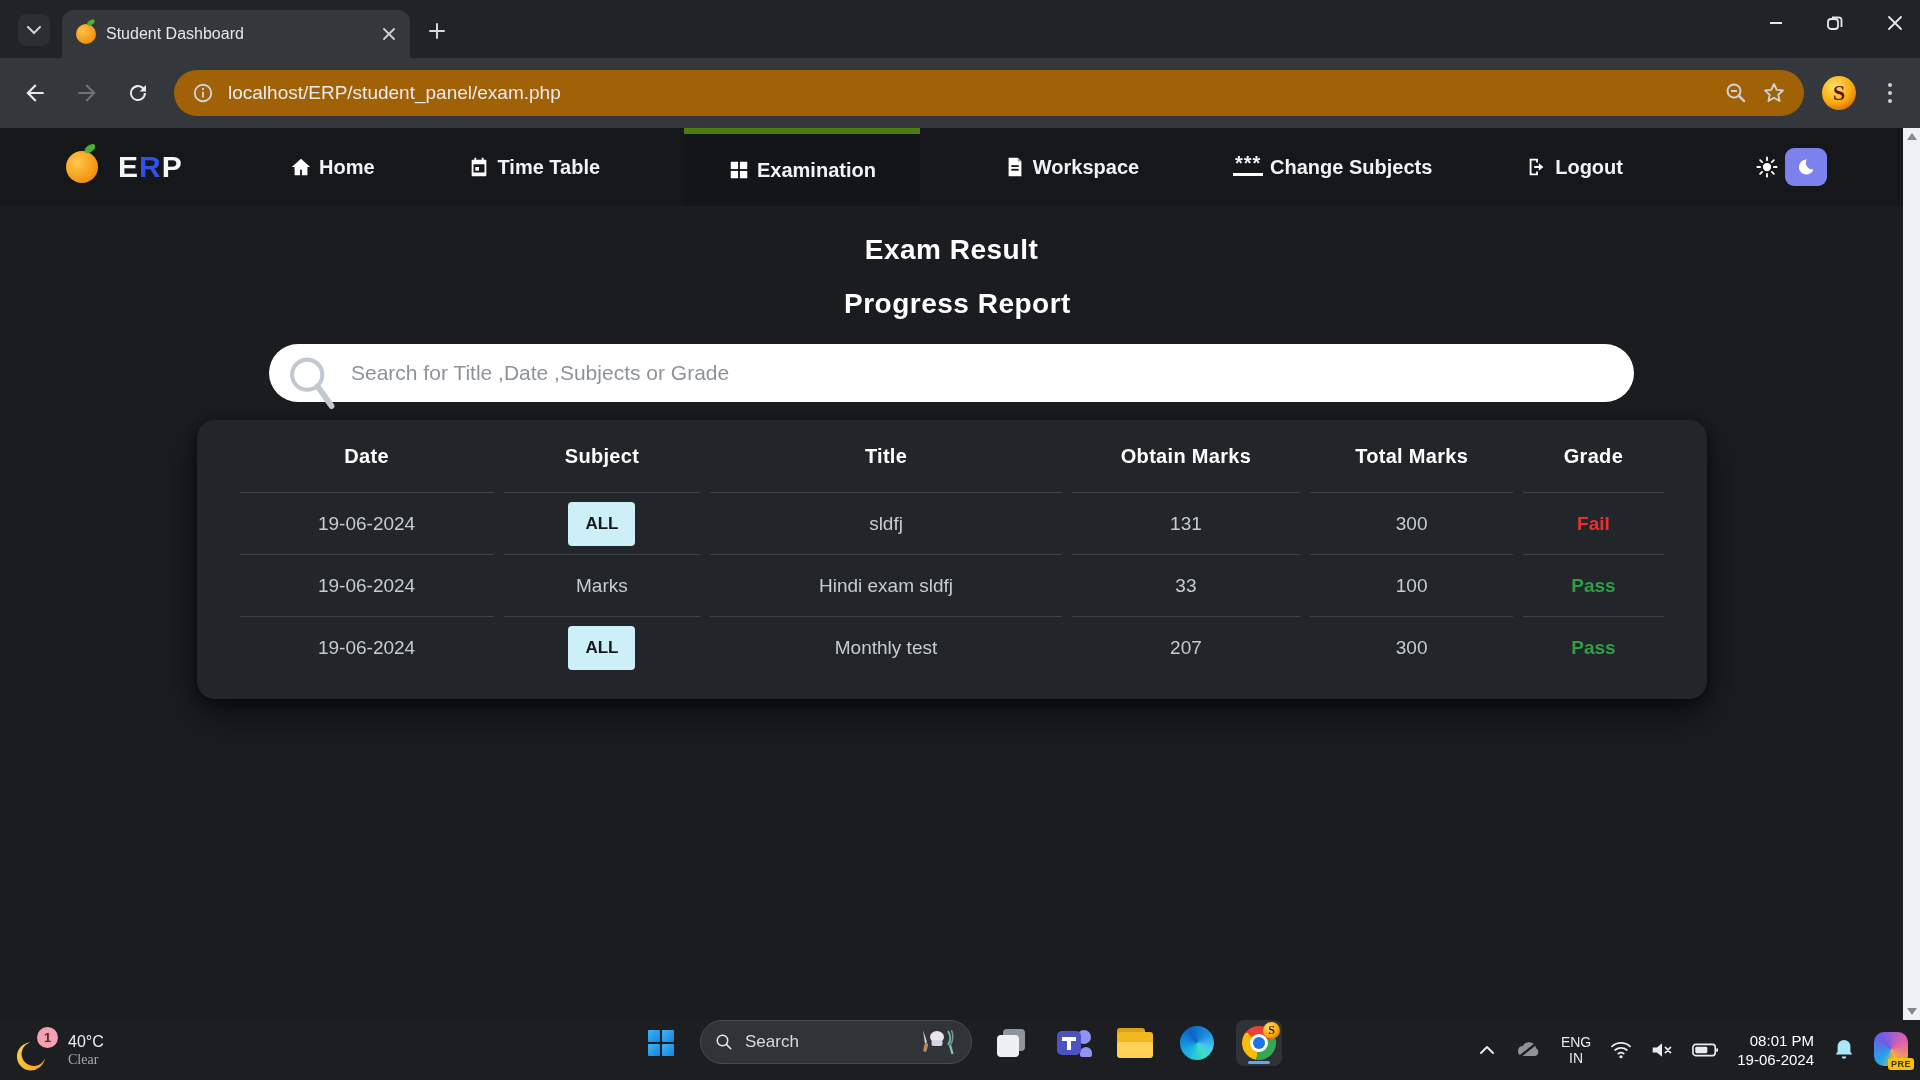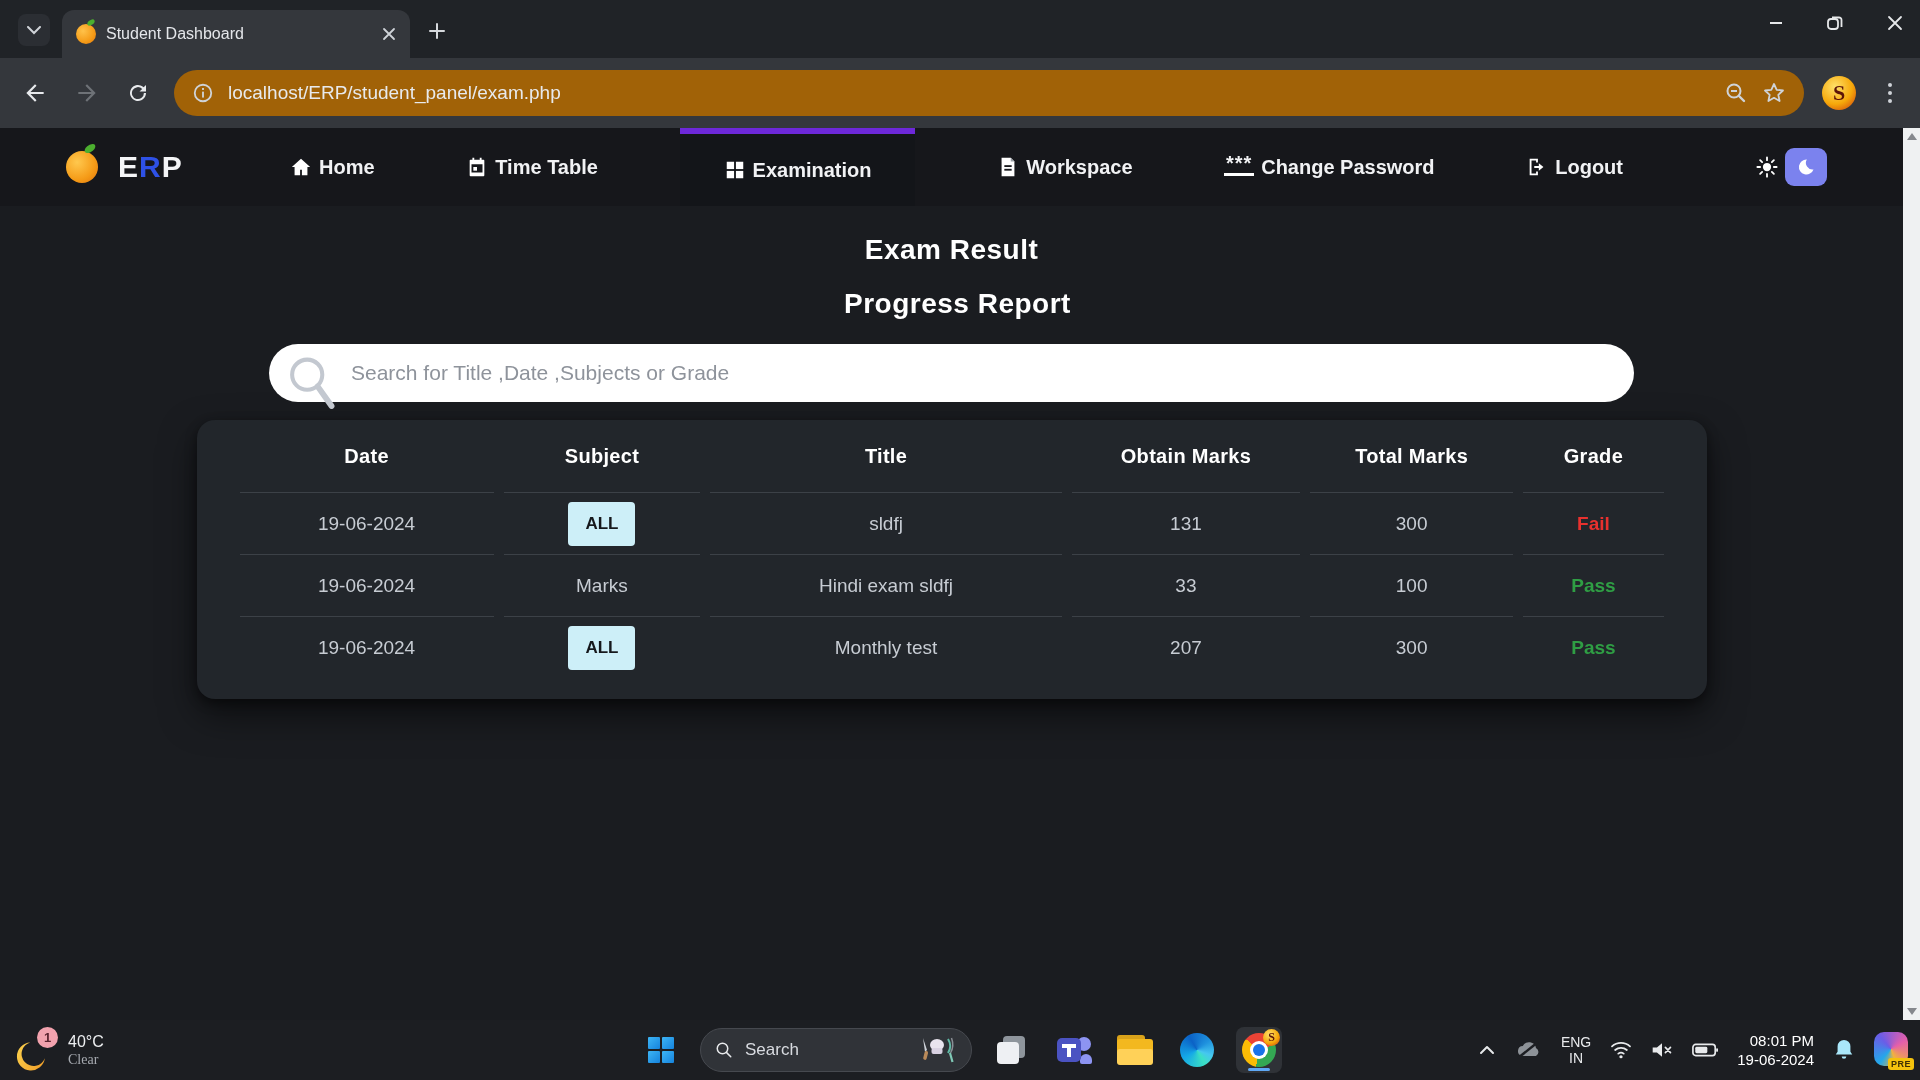--- a/index.html
+++ b/index.html
@@ -31,21 +31,21 @@
   .sb-down { border-top:7px solid #85888d; }
 
   .navbar { position:relative; height:78px; width:1903px; background:#16171b; display:flex; align-items:stretch; }
   .brand { display:flex; align-items:center; gap:20px; padding-left:66px; width:280px; }
   .brand-logo { width:32px; height:32px; border-radius:50%; background:radial-gradient(circle at 35% 35%, #ffc84e, #f59b17 60%, #e0730b); position:relative; }
   .brand-logo::after { content:""; position:absolute; right:2px; top:-6px; width:12px; height:7px; border-radius:60% 40% 60% 40%; background:#4caf2f; transform:rotate(-25deg); }
   .brand-text { font-size:30px; font-weight:bold; color:#f4f5f7; letter-spacing:1px; }
   .brand-text .mid { color:#2e51e6; }
   .nav-items { flex:1; display:flex; justify-content:space-between; align-items:stretch; padding-right:40px; }
   .nav-item { display:flex; align-items:center; gap:7px; color:#f1f2f4; font-size:20px; font-weight:600; cursor:pointer; padding:0 10px; }
-  .nav-item.active { background:#131519; border-top:6px solid #6d28d9; padding:0 44px; }
+  .nav-item.active { background:#131519; border-top:6px solid #4d7c0f; padding:0 44px; }
   .pw-icon { display:flex; flex-direction:column; align-items:center; line-height:10px; }
   .pw-icon .stars { font-size:20px; font-weight:900; letter-spacing:1px; height:12px; }
   .pw-icon .bar { width:30px; height:3px; background:#fff; margin-top:3px; }
   .theme-wrap { width:230px; display:flex; align-items:center; justify-content:center; }
   .theme-toggle { display:flex; align-items:center; }
   .sun-box { width:36px; height:36px; display:flex; align-items:center; justify-content:center; }
   .moon-box { width:42px; height:38px; background:#7b82ee; border-radius:9px; display:flex; align-items:center; justify-content:center; }
 
   .content { width:1903px; }
   .page-title { text-align:center; color:#fff; font-size:28px; font-weight:bold; margin-top:28px; letter-spacing:.5px; }
@@ -67,21 +67,21 @@
 
   
   .taskbar { position:absolute; bottom:0; left:0; width:1920px; height:60px; background:#1c1e22; }
   .weather { position:absolute; left:14px; top:0; height:60px; display:flex; align-items:center; gap:10px; cursor:pointer; }
   .moon-wrap { position:relative; width:44px; height:46px; }
   .moon-svg { position:absolute; left:0; bottom:0; }
   .weather-badge { position:absolute; top:0; right:0; width:21px; height:21px; border-radius:50%; background:#f2a2ae; color:#5c2430; font-size:13px; font-weight:bold; display:flex; align-items:center; justify-content:center; }
   .weather-temp { color:#eceef0; font-size:16px; line-height:19px; }
   .weather-desc { color:#a7abb1; font-size:14px; line-height:17px;font-family:Liberation Serif, serif; }
 
-  .tb-center { position:absolute; left:50%; top:0; transform:translateX(-50%); height:60px; display:flex; align-items:center; gap:16px; }
+  .tb-center { position:absolute; left:50%; top:0; transform:translateX(-50%); height:60px; display:flex; gap:16px; }
   .tb-icon { width:46px; height:46px; display:flex; align-items:center; justify-content:center; border-radius:8px; cursor:pointer; position:relative; }
   .start-grid { display:grid; grid-template-columns:12px 12px; grid-template-rows:12px 12px; gap:2px; }
   .start-grid div { background:linear-gradient(135deg,#3db5f5,#1583dd); border-radius:1px; }
   .tb-search { width:272px; height:44px; background:#303338; border:1px solid #46494f; border-radius:22px; display:flex; align-items:center; padding:0 14px; cursor:pointer; }
   .tb-search-label { color:#d8dbe0; font-size:17px; margin-left:12px; flex:1; }
   .taskview .back { position:absolute; width:22px; height:22px; background:#8e959c; border-radius:4px; right:9px; top:9px; }
   .taskview .front { position:absolute; width:22px; height:22px; background:#eef0f3; border-radius:4px; left:9px; bottom:9px; }
   .teams-tile { position:relative; width:36px; height:32px; }
   .teams-circle { position:absolute; right:0; top:3px; width:14px; height:14px; border-radius:50%; background:#8d94f2; }
   .teams-body { position:absolute; right:-1px; bottom:2px; width:12px; height:10px; border-radius:6px 6px 2px 2px; background:#8d94f2; }
@@ -219,21 +219,21 @@
               <rect x="8" y="10" width="8" height="2" fill="#16171b"></rect>
               <rect x="8" y="14" width="8" height="2" fill="#16171b"></rect>
             </svg>
           <span>Workspace</span>
         </div>
         <div class="nav-item">
           <div class="pw-icon">
             <div class="stars">***</div>
             <div class="bar"></div>
           </div>
-          <span>Change Password</span>
+          <span>Change Subjects</span>
         </div>
         <div class="nav-item">
           <svg width="22" height="22" viewBox="0 0 24 24">
               <path d="M4 3h9v4h-2V5H6v14h5v-2h2v4H4z" fill="#fff"></path>
               <path d="M14 8l5 4-5 4v-3h-5v-2h5z" fill="#fff"></path>
             </svg>
           <span>Logout</span>
         </div>
       </div>
       <div class="theme-wrap">

